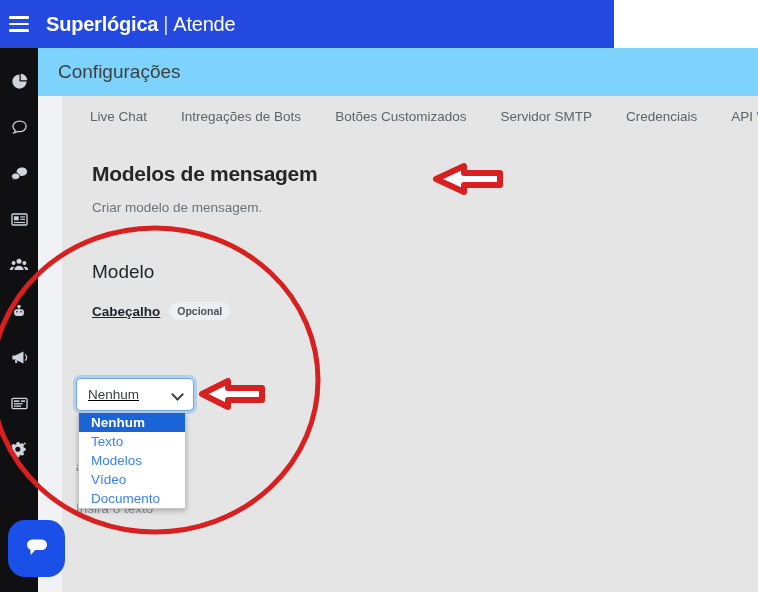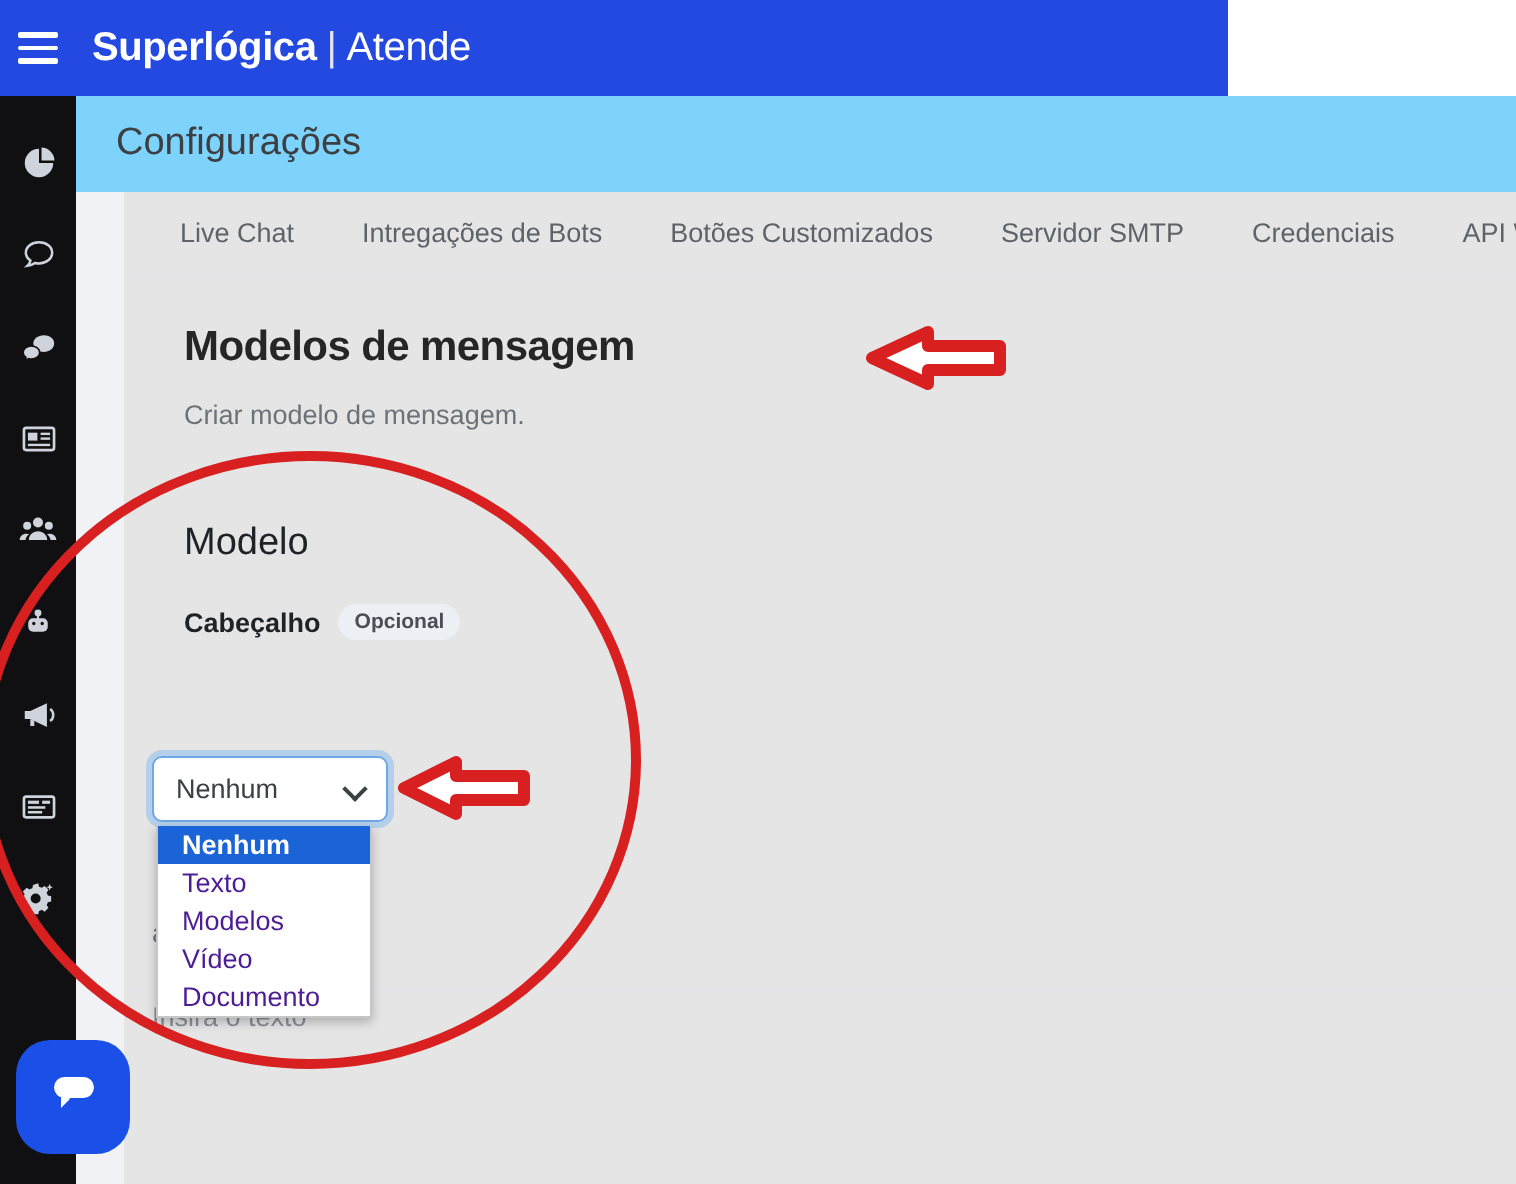--- a/index.html
+++ b/index.html
@@ -104,36 +104,37 @@
 
   .section-title {
     margin: 46px 0 0 14px;
     font-size: 19px; color: #1f2328; font-weight: normal;
   }
 
   .field-label-row {
     margin: 19px 0 0 14px;
     display: flex; align-items: center; gap: 9px;
   }
-  .field-label { font-size: 13.5px; color: #1f2328; font-weight: bold; }
+  .field-label { font-size: 13.5px; color: #1f2328; font-weight: bold; text-decoration: underline; }
   .badge {
     background: #eceff3; color: #4a4f56;
     font-size: 10.5px; font-weight: bold;
     padding: 3px 8px; border-radius: 11px;
   }
   .field-help {
     margin: 12px 0 0 14px;
     font-size: 13.5px; color: #6d7278;
   }
 
   
   .select-wrap {
     position: absolute; left: 76px; top: 378px;
     width: 118px; height: 22px;
     z-index: 30;
+    text-decoration: underline;
   }
   .select-box {
     width: 118px; height: 33px;
     background: #ffffff;
     border: 1px solid #6fa8e6;
     border-radius: 5px;
     box-shadow: 0 0 0 3px rgba(120,180,240,0.45);
     display: flex; align-items: center; justify-content: space-between;
     padding: 0 9px 0 11px;
     font-size: 13.5px; color: #3c4043;
@@ -151,21 +152,21 @@
     position: absolute; left: 2px; top: 35px;
     width: 108px;
     background: #ffffff;
     border: 1px solid #c6c6c6;
     border-top: none;
     box-shadow: 0 2px 5px rgba(0,0,0,0.25);
     padding: 0;
     z-index: 31;
   }
   .opt {
-    font-size: 13.5px; color: #4c1d95;
+    font-size: 13.5px; color: #3b82f6;
     padding: 1px 2px 1px 12px;
     line-height: 17px;
     cursor: pointer;
     white-space: nowrap;
   }
   .opt.selected {
     background: #1a64d8; color: #ffffff; font-weight: bold;
   }
 
   

